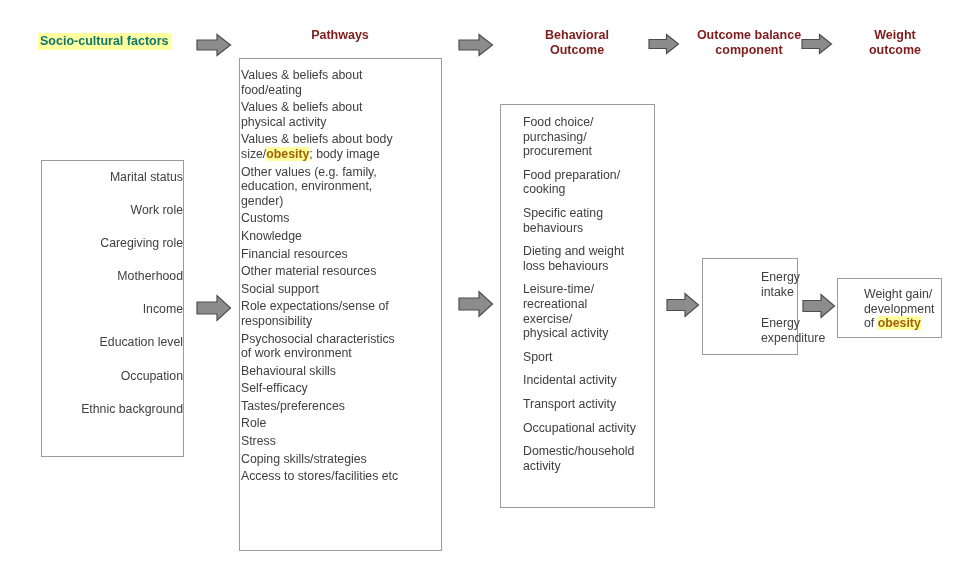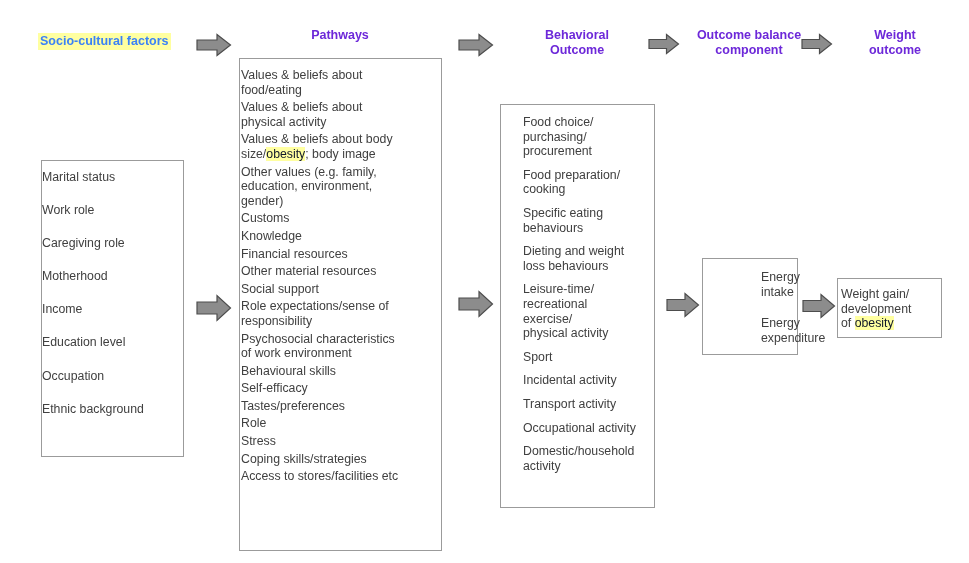--- a/index.html
+++ b/index.html
@@ -18,32 +18,33 @@
     background: #ffffff;
     overflow: hidden;
   }
 
   
   .col-head {
     position: absolute;
     font-weight: bold;
     font-size: 12.5px;
     line-height: 15px;
-    color: #6d28d9;
+    color: #7f1d1d;
     text-align: center;
     white-space: pre-line;
   }
   .hl {
     background: #ffffa0;
-    color: #0f172a;
+    color: #a16207;
+    font-weight: bold;
   }
   .head-sociocultural {
     left: 38px; top: 33px;
     background: #ffffa0;
-    color: #3b82f6;
+    color: #0f766e;
     padding: 1px 2px;
     text-align: left;
   }
   .head-pathways { left: 260px; top: 28px; width: 160px; }
   .head-behavioral { left: 512px; top: 28px; width: 130px; }
   .head-energy { left: 684px; top: 28px; width: 130px; }
   .head-weight { left: 840px; top: 28px; width: 110px; }
 
   
   .arrow {
@@ -68,21 +69,22 @@
     font-size: 12.3px;
     line-height: 14.6px;
     color: #404040;
     white-space: pre-line;
   }
 
   
   #box-demographics {
     left: 41px; top: 160px;
     width: 143px; height: 297px;
-    padding: 9px 0 0 0;
+    padding: 9px 0 0 24px;
+    text-align: right;
   }
   #box-demographics li { margin-bottom: 18.5px; }
 
   
   #box-pathways {
     left: 239px; top: 58px;
     width: 203px; height: 493px;
     padding: 9px 8px 0 1px;
   }
   #box-pathways li { margin-bottom: 3px; }
@@ -100,21 +102,21 @@
     left: 702px; top: 258px;
     width: 96px; height: 97px;
     padding: 11px 6px 0 10px;
   }
   #box-energy li { margin-bottom: 17px; margin-left: 48px; }
 
   
   #box-weight {
     left: 837px; top: 278px;
     width: 105px; height: 60px;
-    padding: 8px 6px 0 3px;
+    padding: 8px 6px 0 26px;
   }
   #box-weight li { margin-bottom: 0; }
 </style>
 </head>
 <body>
 
 <div id="canvas">
 
   <div class="col-head head-sociocultural">Socio-cultural factors</div>
 

